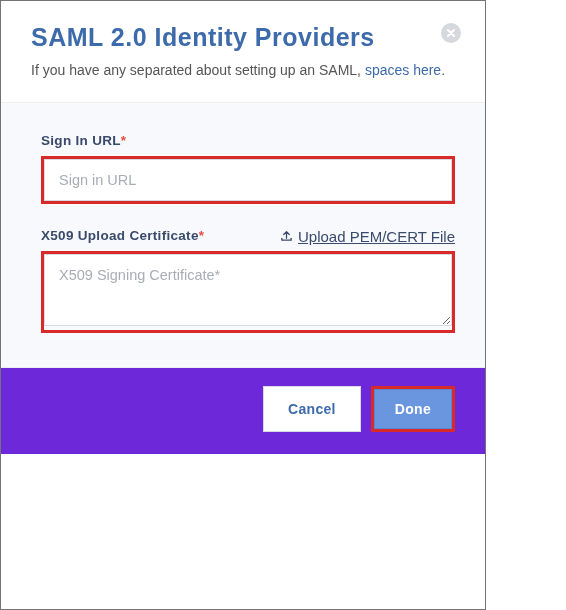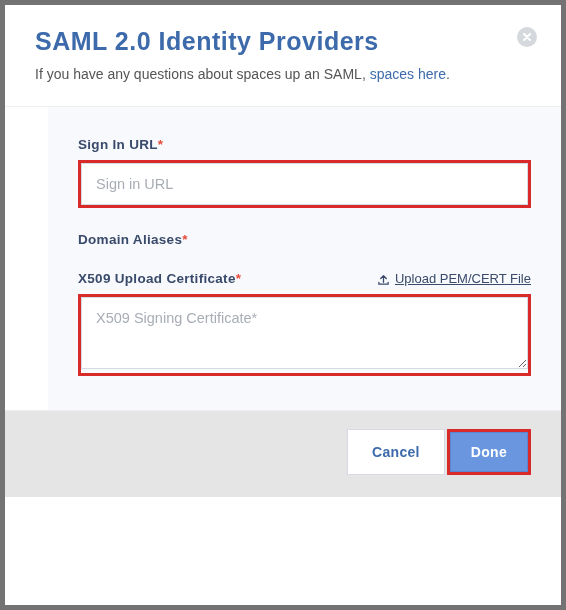--- a/index.html
+++ b/index.html
@@ -8,23 +8,23 @@
       padding: 0;
     }
     body {
       font-family: -apple-system, BlinkMacSystemFont, "Segoe UI", Arial, sans-serif;
       background: #ffffff;
       width: 566px;
       height: 610px;
       overflow: hidden;
     }
     .modal {
-      width: 566px;
+      width: 486px;
       height: 610px;
-      border: 5px solid #737373;
+      border: 1px solid #737373;
       background: #ffffff;
       position: relative;
     }
     .modal-header {
       padding: 22px 30px 24px 30px;
       position: relative;
       background: #ffffff;
       border-bottom: 1px solid #eeeeee;
     }
     .modal-title {
@@ -49,23 +49,22 @@
       width: 20px;
       height: 20px;
       cursor: pointer;
       color: #d5d8dc;
     }
     .close-btn svg {
       width: 20px;
       height: 20px;
     }
     .modal-body {
-      padding: 30px 30px 10px 30px;
+      padding: 30px 30px 10px 40px;
       background: #f7f9fc;
-      margin-left: 43px;
     }
     .form-group {
       margin-bottom: 24px;
       position: relative;
     }
     .form-label {
       display: block;
       font-size: 13.5px;
       font-weight: 600;
       color: #3a4a6b;
@@ -104,39 +103,39 @@
       font-family: inherit;
       outline: none;
     }
     .form-textarea::placeholder {
       color: #a8adb5;
     }
     .upload-link {
       position: absolute;
       right: 0;
       top: 0;
-      font-size: 13px;
+      font-size: 15px;
       color: #3a4a6b;
       text-decoration: underline;
       cursor: pointer;
       display: flex;
-      align-items: flex-end;
+      align-items: flex-start;
       gap: 5px;
     }
     .upload-icon {
       width: 13px;
       height: 13px;
       display: inline-block;
     }
     .modal-footer {
       padding: 18px 30px 22px 30px;
       display: flex;
       justify-content: flex-end;
-      gap: 2px;
-      background: #e5e5e5;
+      gap: 10px;
+      background: #6d28d9;
       border-top: 1px solid #eeeeee;
     }
     .btn {
       padding: 11px 24px;
       font-size: 14px;
       font-weight: 600;
       border: 1px solid #d6dbe3;
       cursor: pointer;
       letter-spacing: 0.3px;
       font-family: inherit;
@@ -162,39 +161,36 @@
 <div class="modal">
   <div class="modal-header">
     <div class="close-btn">
       <svg viewBox="0 0 20 20" fill="currentColor">
         <circle cx="10" cy="10" r="10"></circle>
         <path d="M7 7 L13 13 M13 7 L7 13" stroke="#ffffff" stroke-width="2" stroke-linecap="round"></path>
       </svg>
     </div>
     <h1 class="modal-title">SAML 2.0 Identity Providers</h1>
     <p class="modal-subtitle">
-      <span>If you have any questions about spaces up an SAML, </span><a href="#">spaces here</a><span>.</span>
+      <span>If you have any separated about setting up an SAML, </span><a href="#">spaces here</a><span>.</span>
     </p>
   </div>
 
   <div class="modal-body">
 
     <div class="form-group">
       <label class="form-label">
         <span>Sign In URL</span><span class="required">*</span>
       </label>
       <div class="input-wrap">
         <input type="text" class="form-input" placeholder="Sign in URL" style="">
       </div>
     </div>
 
     <div class="form-group">
-      <label class="form-label">
-        <span>Domain Aliases</span><span class="required">*</span>
-      </label>
     </div>
 
     <div class="form-group">
       <label class="form-label">
         <span>X509 Upload Certificate</span><span class="required">*</span>
       </label>
       <span class="upload-link">
         <span class="upload-icon">
           <svg viewBox="0 0 14 14" fill="none" stroke="#3a4a6b" stroke-width="1.4">
             <path d="M7 10 L7 3 M4 6 L7 3 L10 6" stroke-linecap="round" stroke-linejoin="round"></path>

